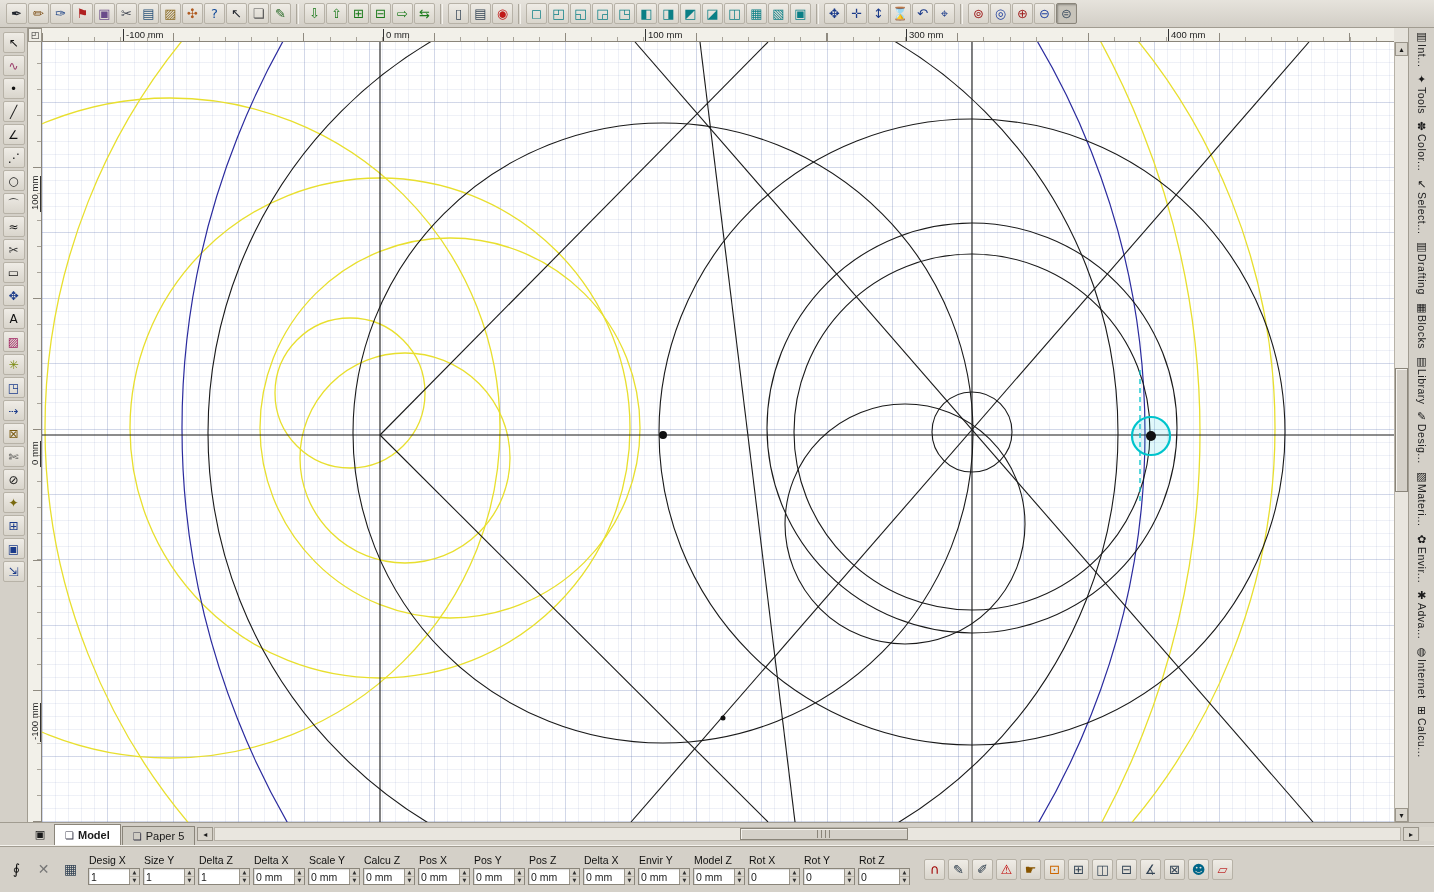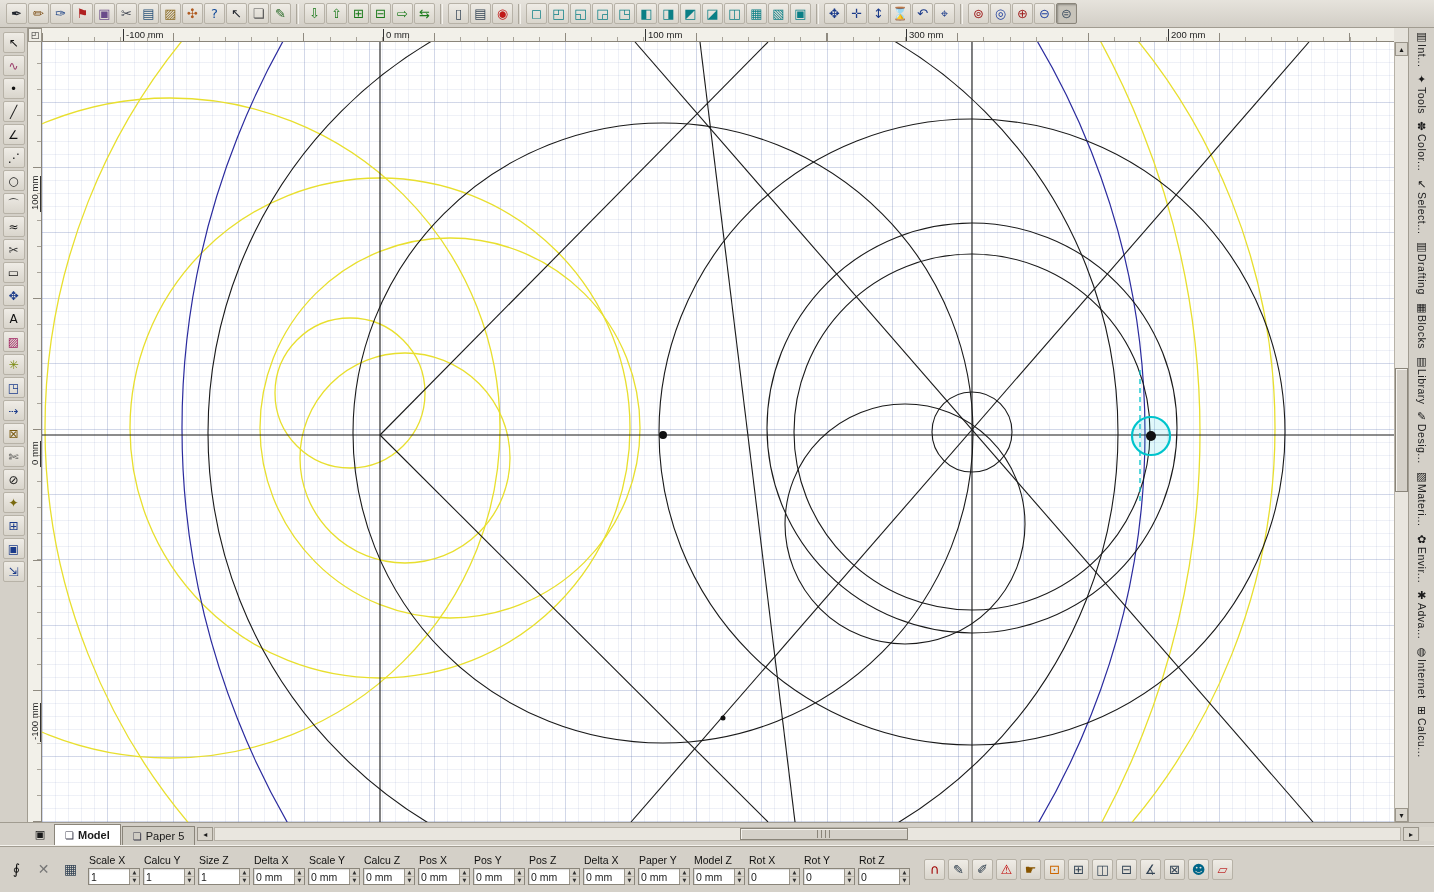--- a/index.html
+++ b/index.html
@@ -201,21 +201,21 @@
     <div class="center">
       <div class="ruler-row">
         <div class="ruler-corner">
           <span>◰</span>
         </div>
         <div class="h-ruler">
             <span class="hlabel" style="left: 81px;">-100 mm</span>
             <span class="hlabel" style="left: 341px;">0 mm</span>
             <span class="hlabel" style="left: 603px;">100 mm</span>
             <span class="hlabel" style="left: 864px;">300 mm</span>
-            <span class="hlabel" style="left: 1126px;">200 mm</span>
+            <span class="hlabel" style="left: 1126px;">400 mm</span>
           </div>
         <div class="ruler-fill"></div>
       </div>
 
       <div class="canvas-row">
         <div class="v-ruler">
             <span class="vlabel" style="top: 170px;">100 mm</span>
             <span class="vlabel" style="top: 425px;">0 mm</span>
             <span class="vlabel" style="top: 700px;">-100 mm</span>
           </div>
@@ -339,41 +339,41 @@
   </div>
 
   <div class="status-bar">
     <div class="sb-left">
         <span class="sb-icon" style="color: rgb(17, 17, 17);">∮</span>
         <span class="sb-icon" style="color: rgb(119, 119, 119);">✕</span>
         <span class="sb-icon" style="color: rgb(51, 68, 85);">▦</span>
       </div>
     <div class="sb-fields">
         <div class="field">
-          <div class="flabel">Scale X</div>
+          <div class="flabel">Desig X</div>
           <div class="fbox">
             <span class="fval">1</span>
             <div class="fspin">
               <span>▲</span>
               <span>▼</span>
             </div>
           </div>
         </div>
         <div class="field">
-          <div class="flabel">Calcu Y</div>
+          <div class="flabel">Size Y</div>
           <div class="fbox">
             <span class="fval">1</span>
             <div class="fspin">
               <span>▲</span>
               <span>▼</span>
             </div>
           </div>
         </div>
         <div class="field">
-          <div class="flabel">Size Z</div>
+          <div class="flabel">Delta Z</div>
           <div class="fbox">
             <span class="fval">1</span>
             <div class="fspin">
               <span>▲</span>
               <span>▼</span>
             </div>
           </div>
         </div>
         <div class="field">
           <div class="flabel">Delta X</div>
@@ -439,21 +439,21 @@
           <div class="flabel">Delta X</div>
           <div class="fbox">
             <span class="fval">0 mm</span>
             <div class="fspin">
               <span>▲</span>
               <span>▼</span>
             </div>
           </div>
         </div>
         <div class="field">
-          <div class="flabel">Paper Y</div>
+          <div class="flabel">Envir Y</div>
           <div class="fbox">
             <span class="fval">0 mm</span>
             <div class="fspin">
               <span>▲</span>
               <span>▼</span>
             </div>
           </div>
         </div>
         <div class="field">
           <div class="flabel">Model Z</div>

